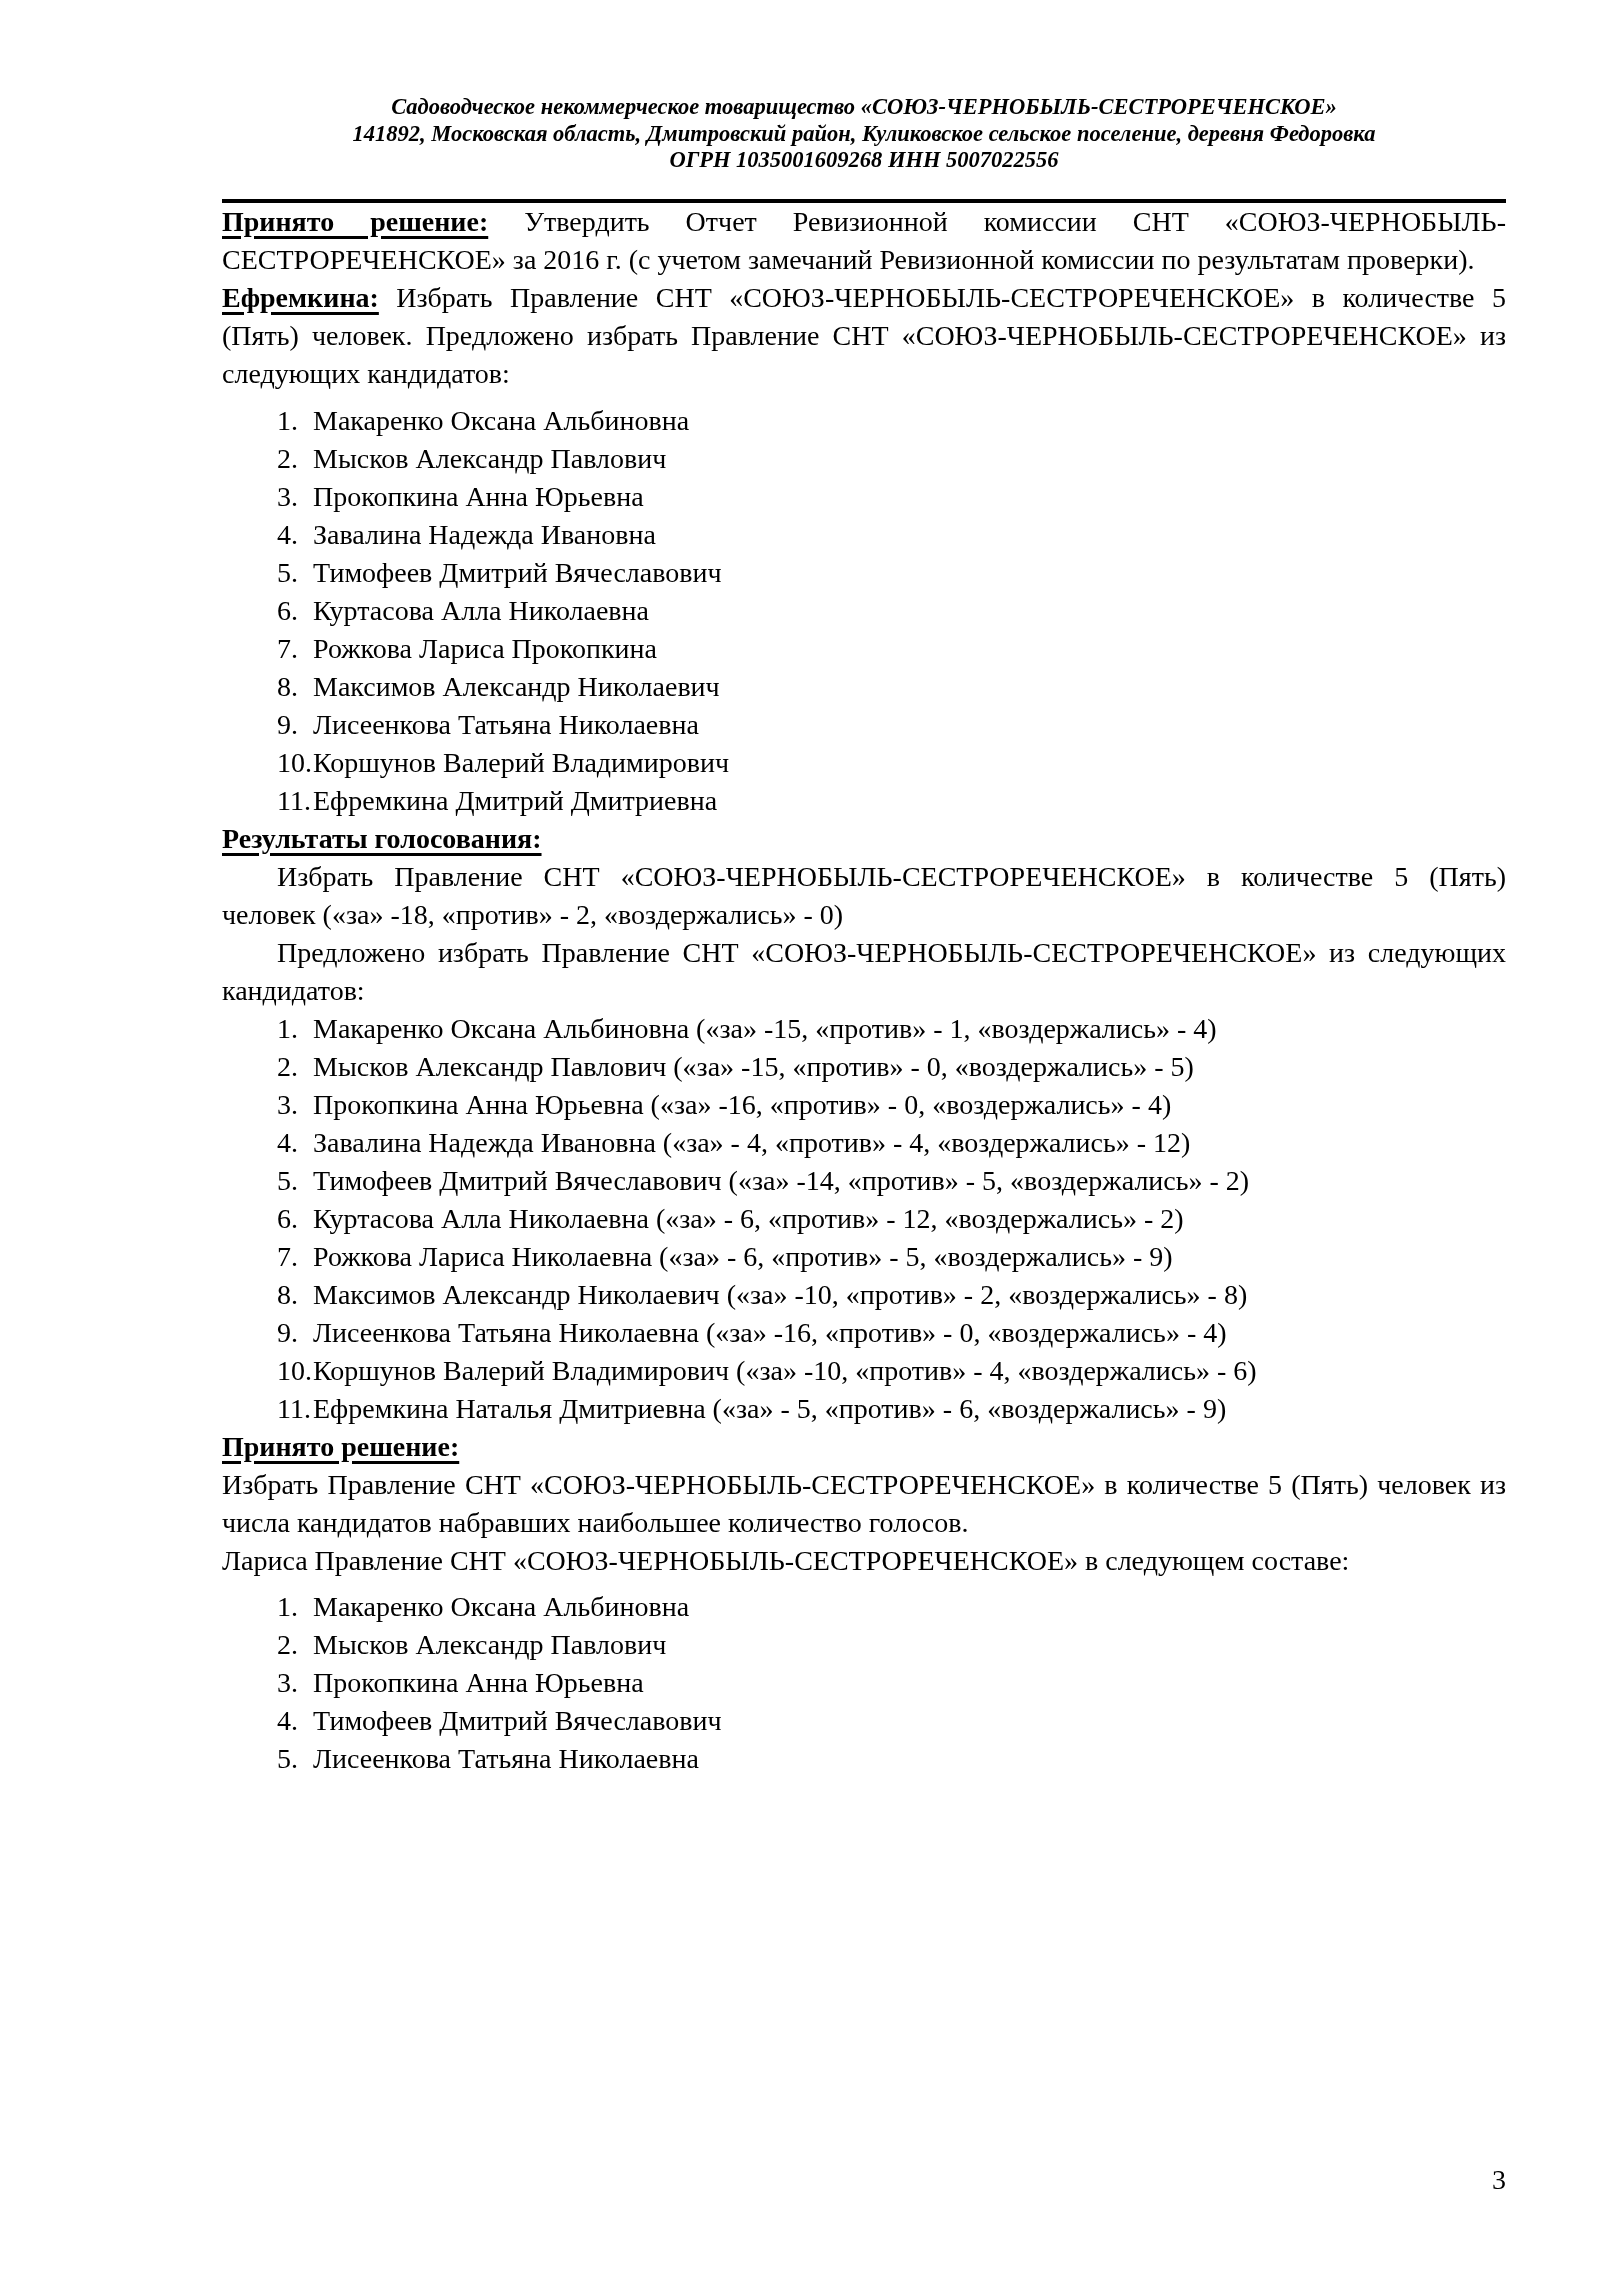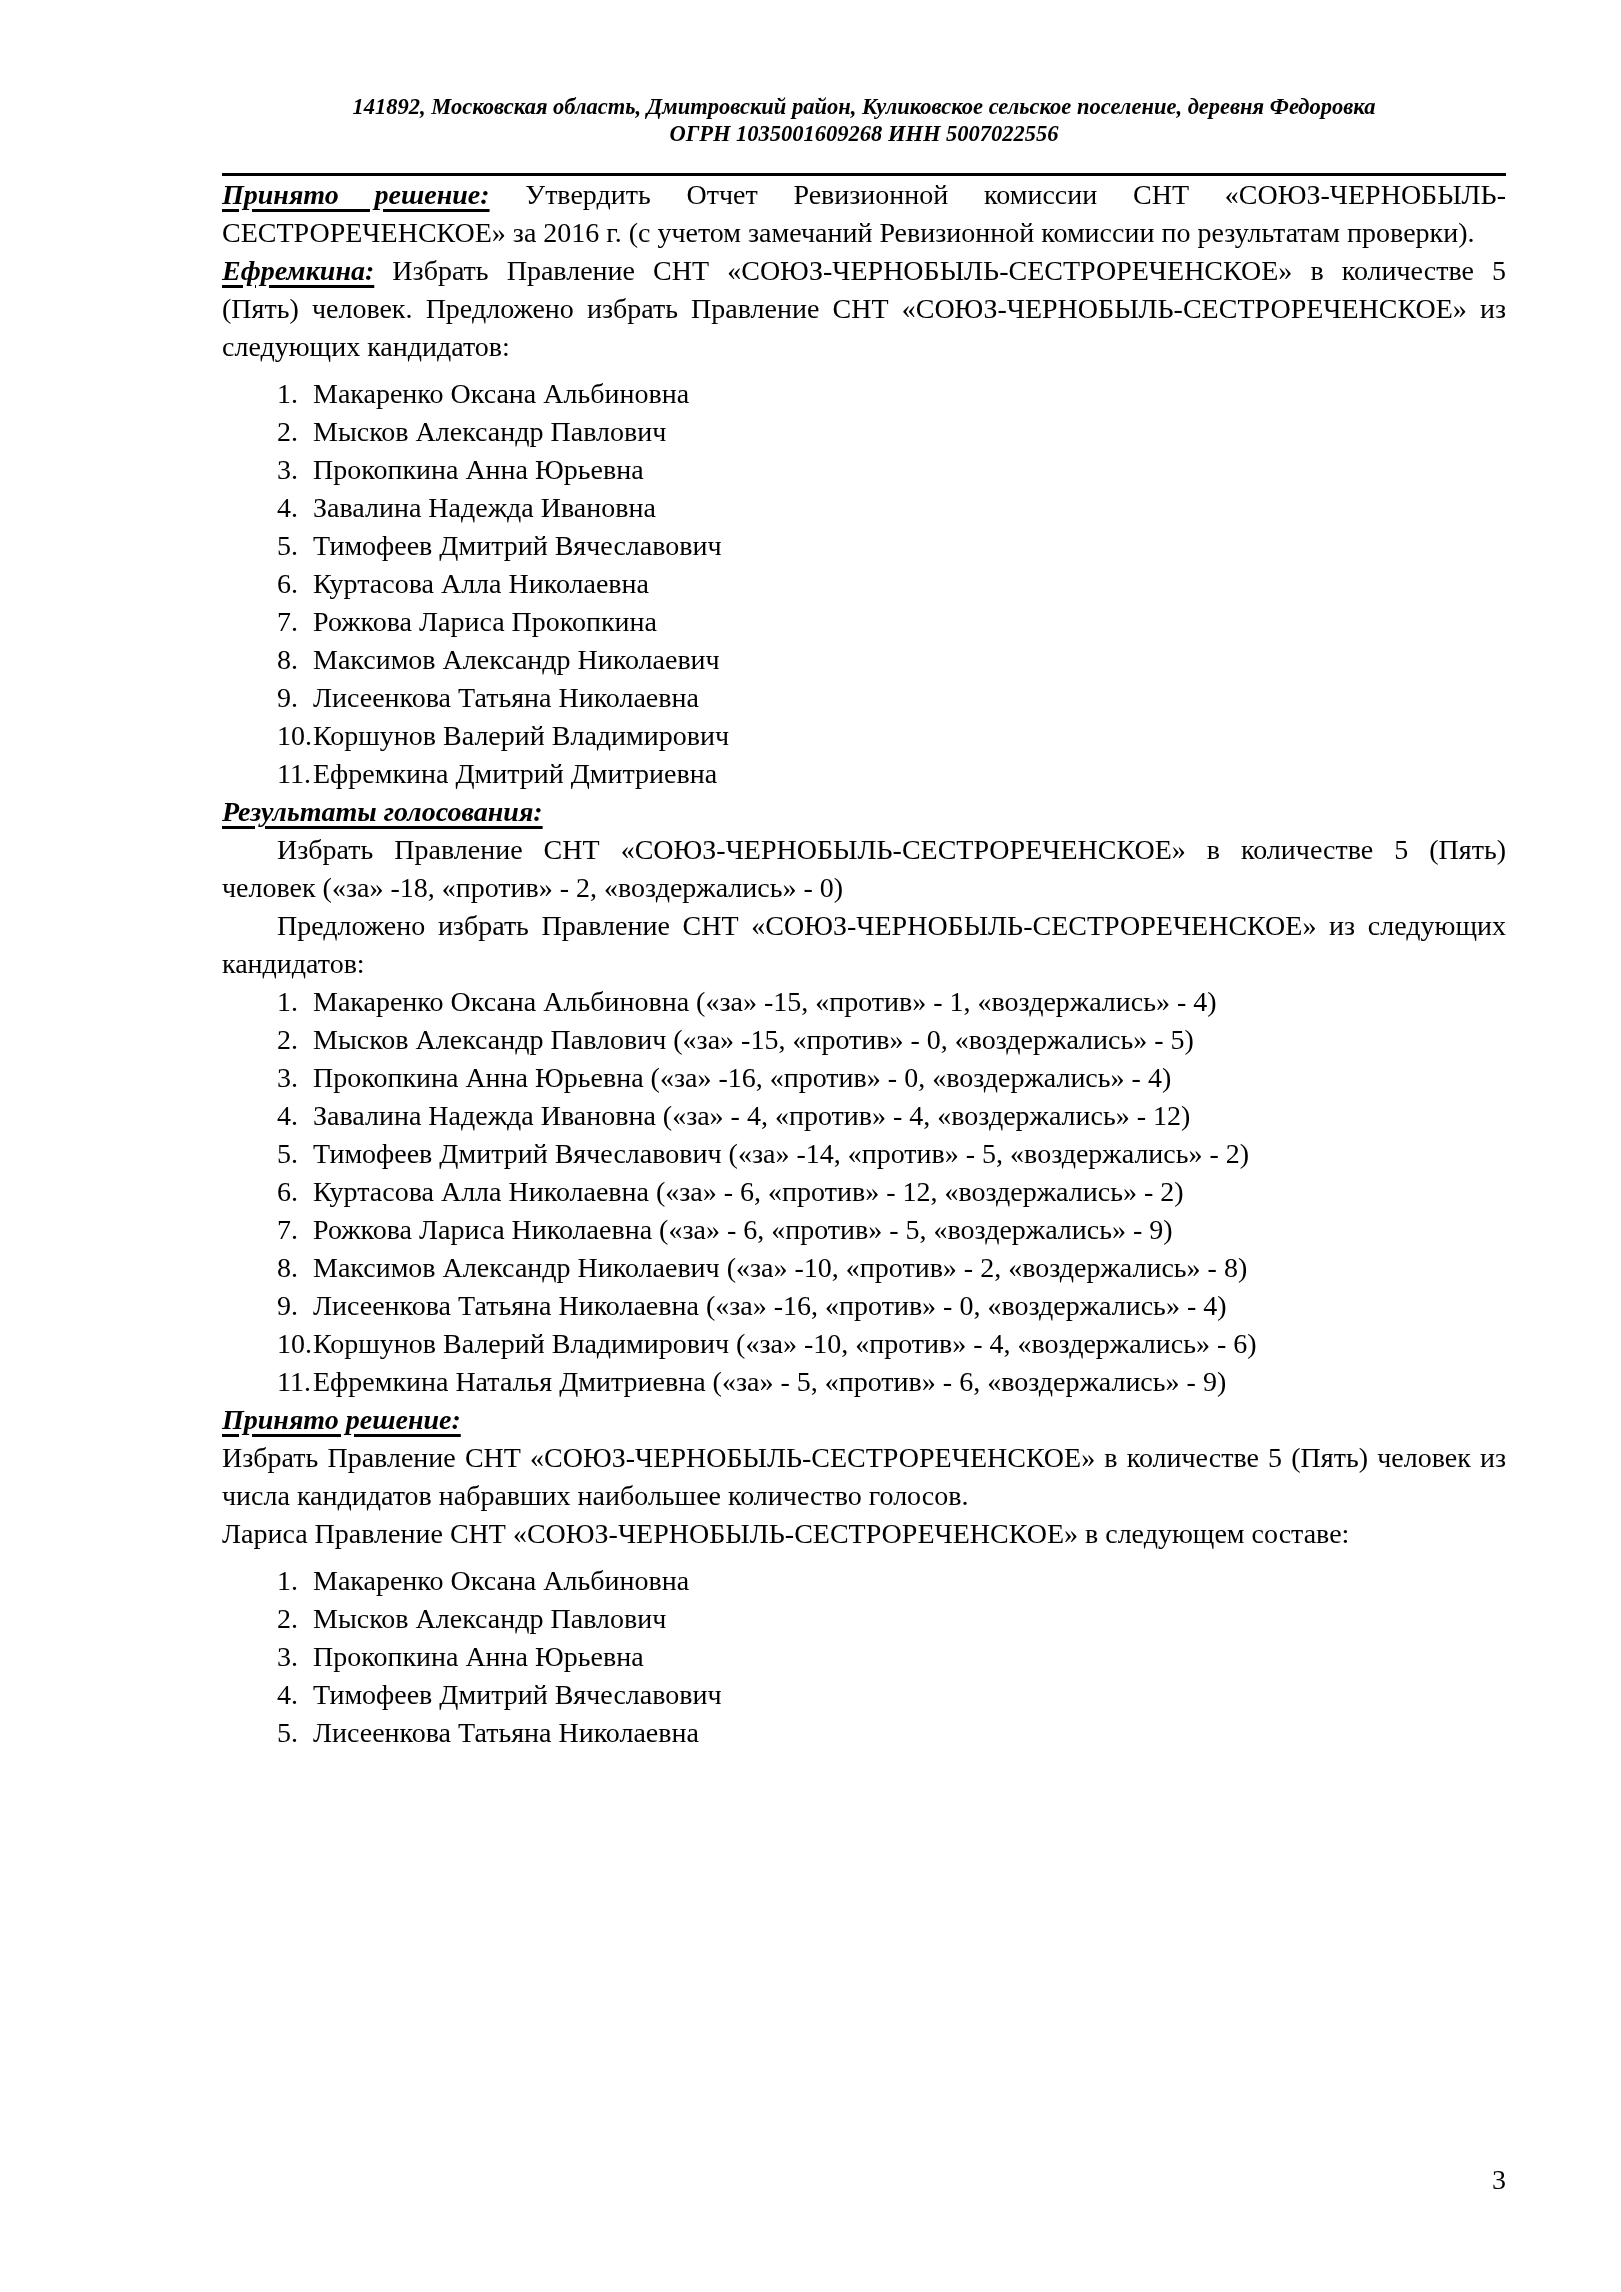--- a/index.html
+++ b/index.html
@@ -33,21 +33,20 @@
     background: #000;
   }
   .body {
     font-size: 28px;
     line-height: 38px;
     text-align: justify;
   }
   .body p { margin: 0; }
   .label {
     font-weight: bold;
-    font-style: italic;
     text-decoration: underline;
     text-decoration-thickness: 2.9px;
     text-underline-offset: 4.9px;
   }
   .bold-italic { font-weight: bold; font-style: italic; }
   .mt-para { margin-top: 41px; }
   .mt-section { margin-top: 39px; }
   .mt-section-lg { margin-top: 43px; }
   .indent { text-indent: 55px; }
   .list { margin-top: 8.8px; }
@@ -72,20 +71,21 @@
     line-height: 38px;
   }
 </style>
 </head>
 <body>
 
 <div class="page">
   <div class="content">
 
     <div class="doc-header">
+      <div>Садоводческое некоммерческое товарищество «СОЮЗ-ЧЕРНОБЫЛЬ-СЕСТРОРЕЧЕНСКОЕ»</div>
       <div>141892, Московская область, Дмитровский район, Куликовское сельское поселение, деревня Федоровка</div>
       <div>ОГРН 1035001609268 ИНН 5007022556</div>
     </div>
 
     <div class="rule"></div>
 
     <div class="body">
 
       <p class="mt-para"><span class="label">Принято решение:</span><span> Утвердить Отчет Ревизионной комиссии СНТ «СОЮЗ-ЧЕРНОБЫЛЬ-СЕСТРОРЕЧЕНСКОЕ» за 2016 г. (с учетом замечаний Ревизионной комиссии по результатам проверки).</span></p>
 

